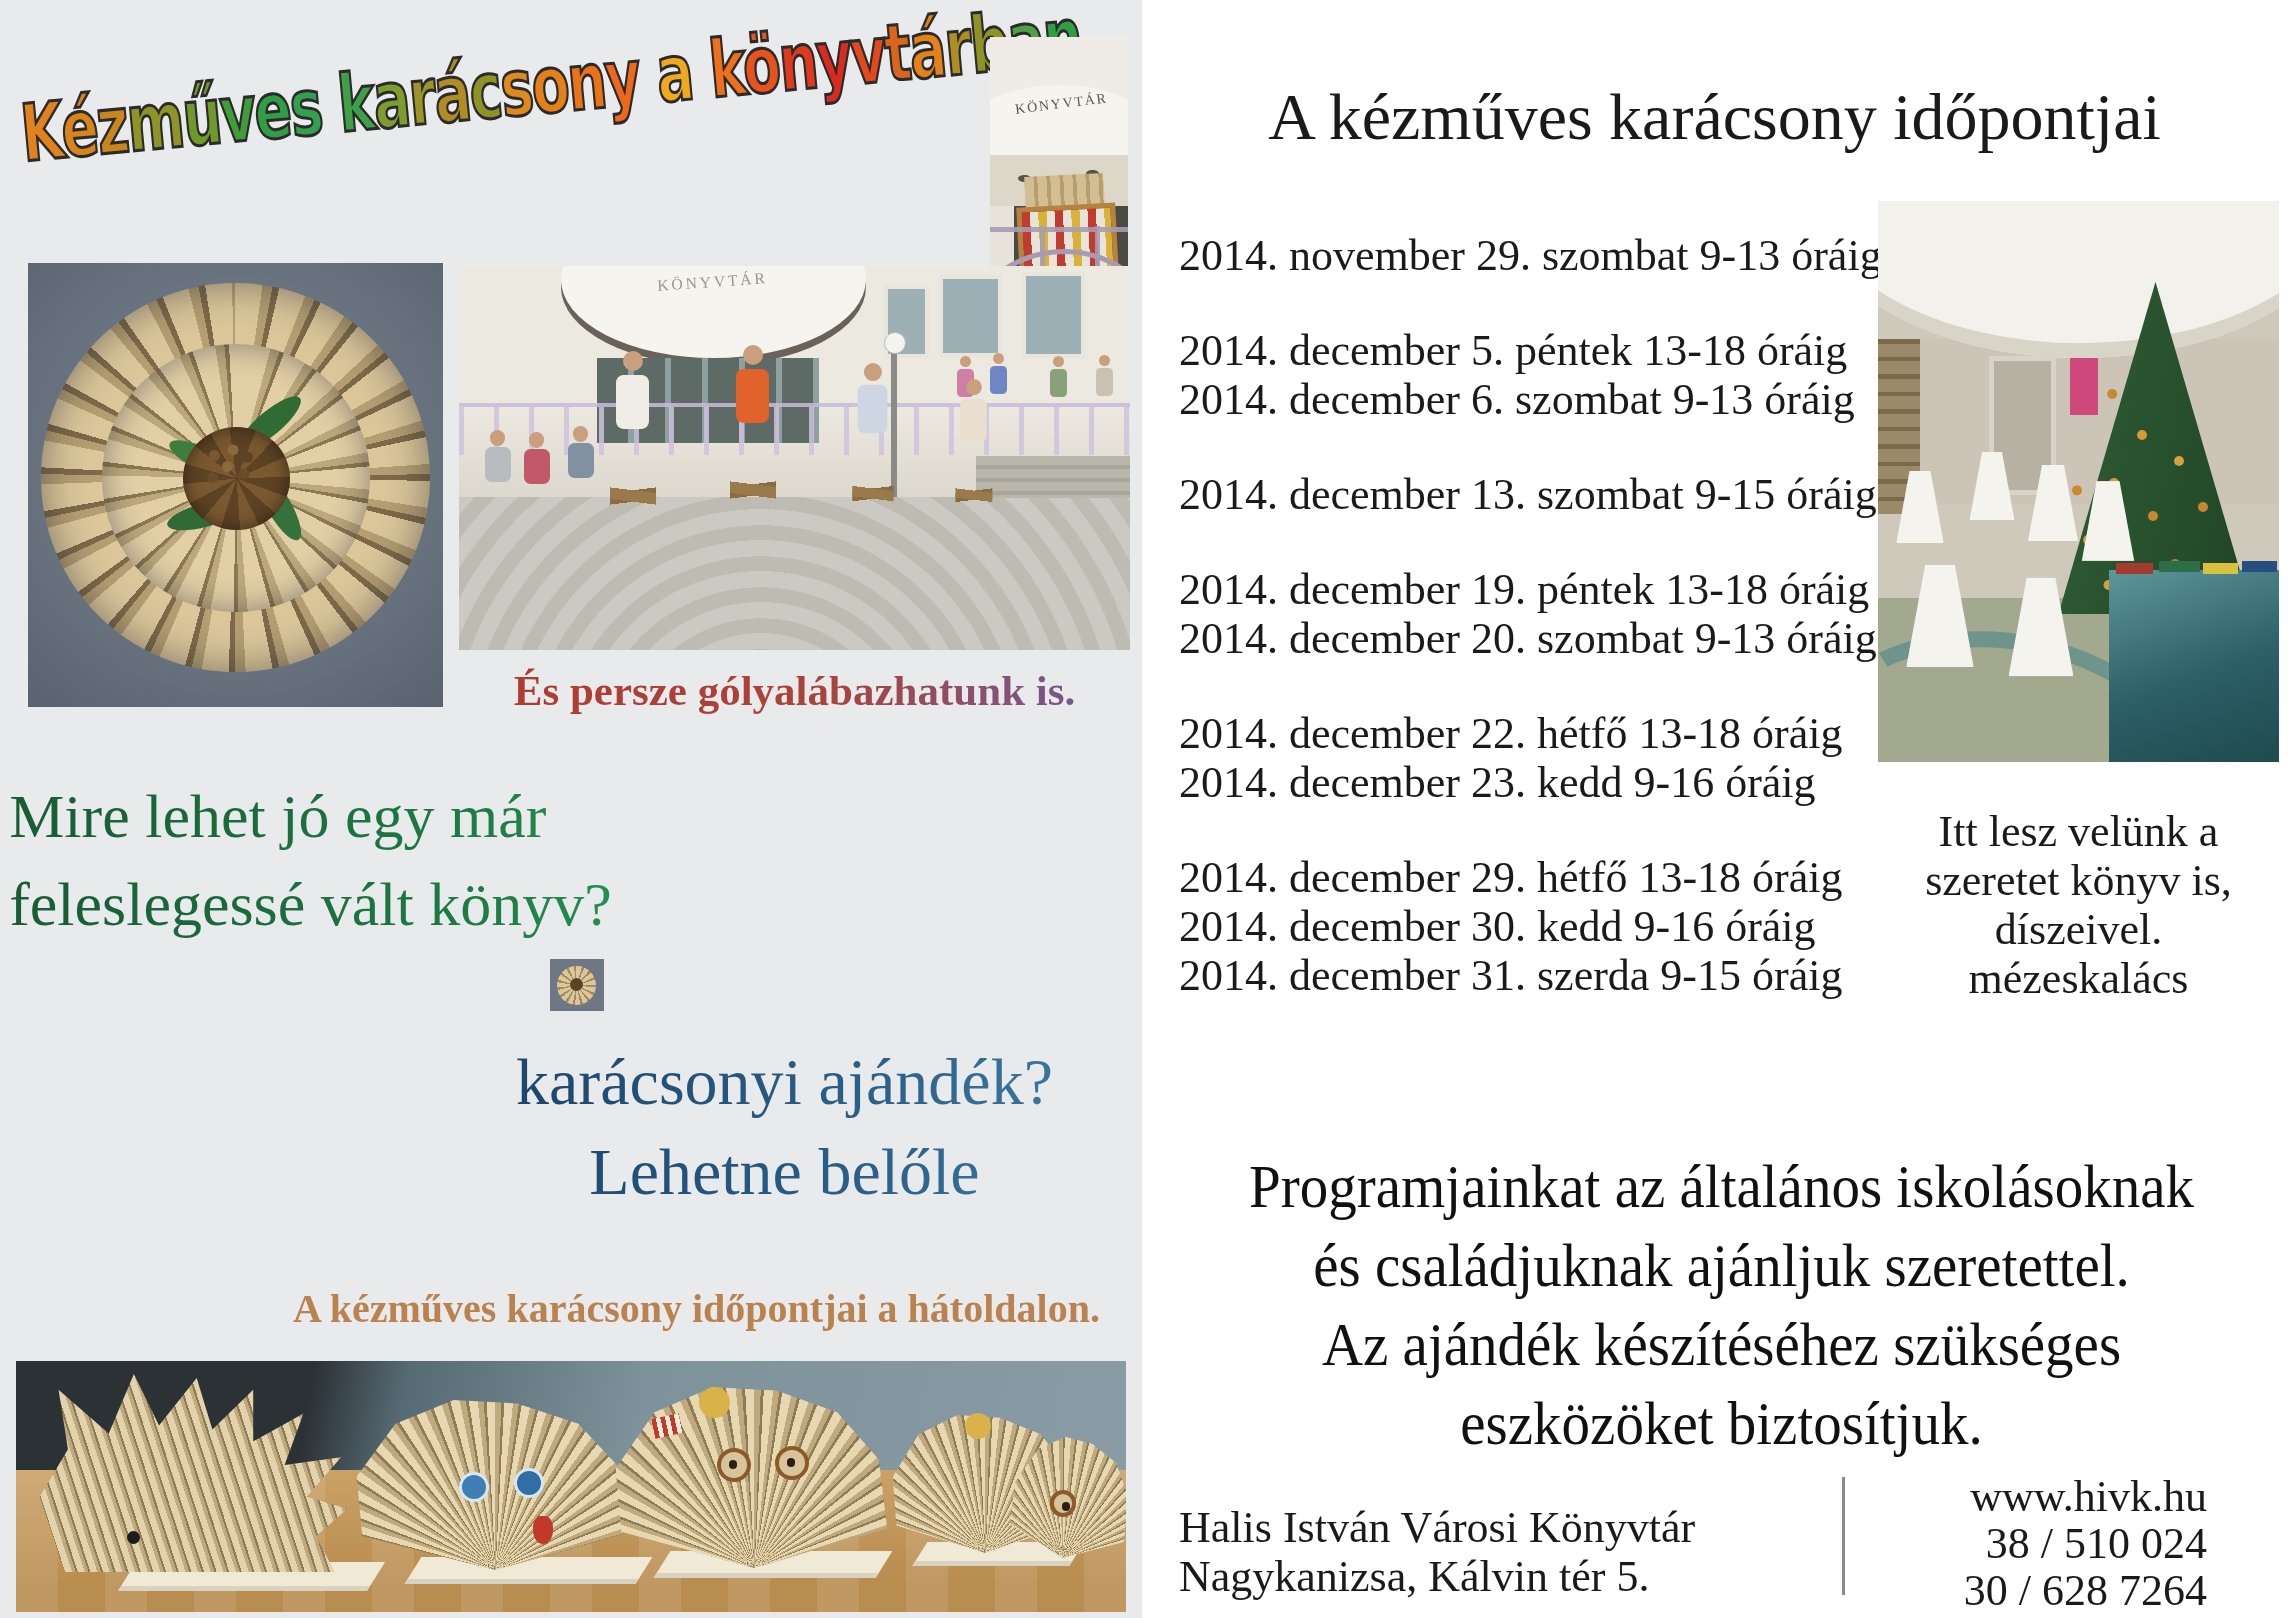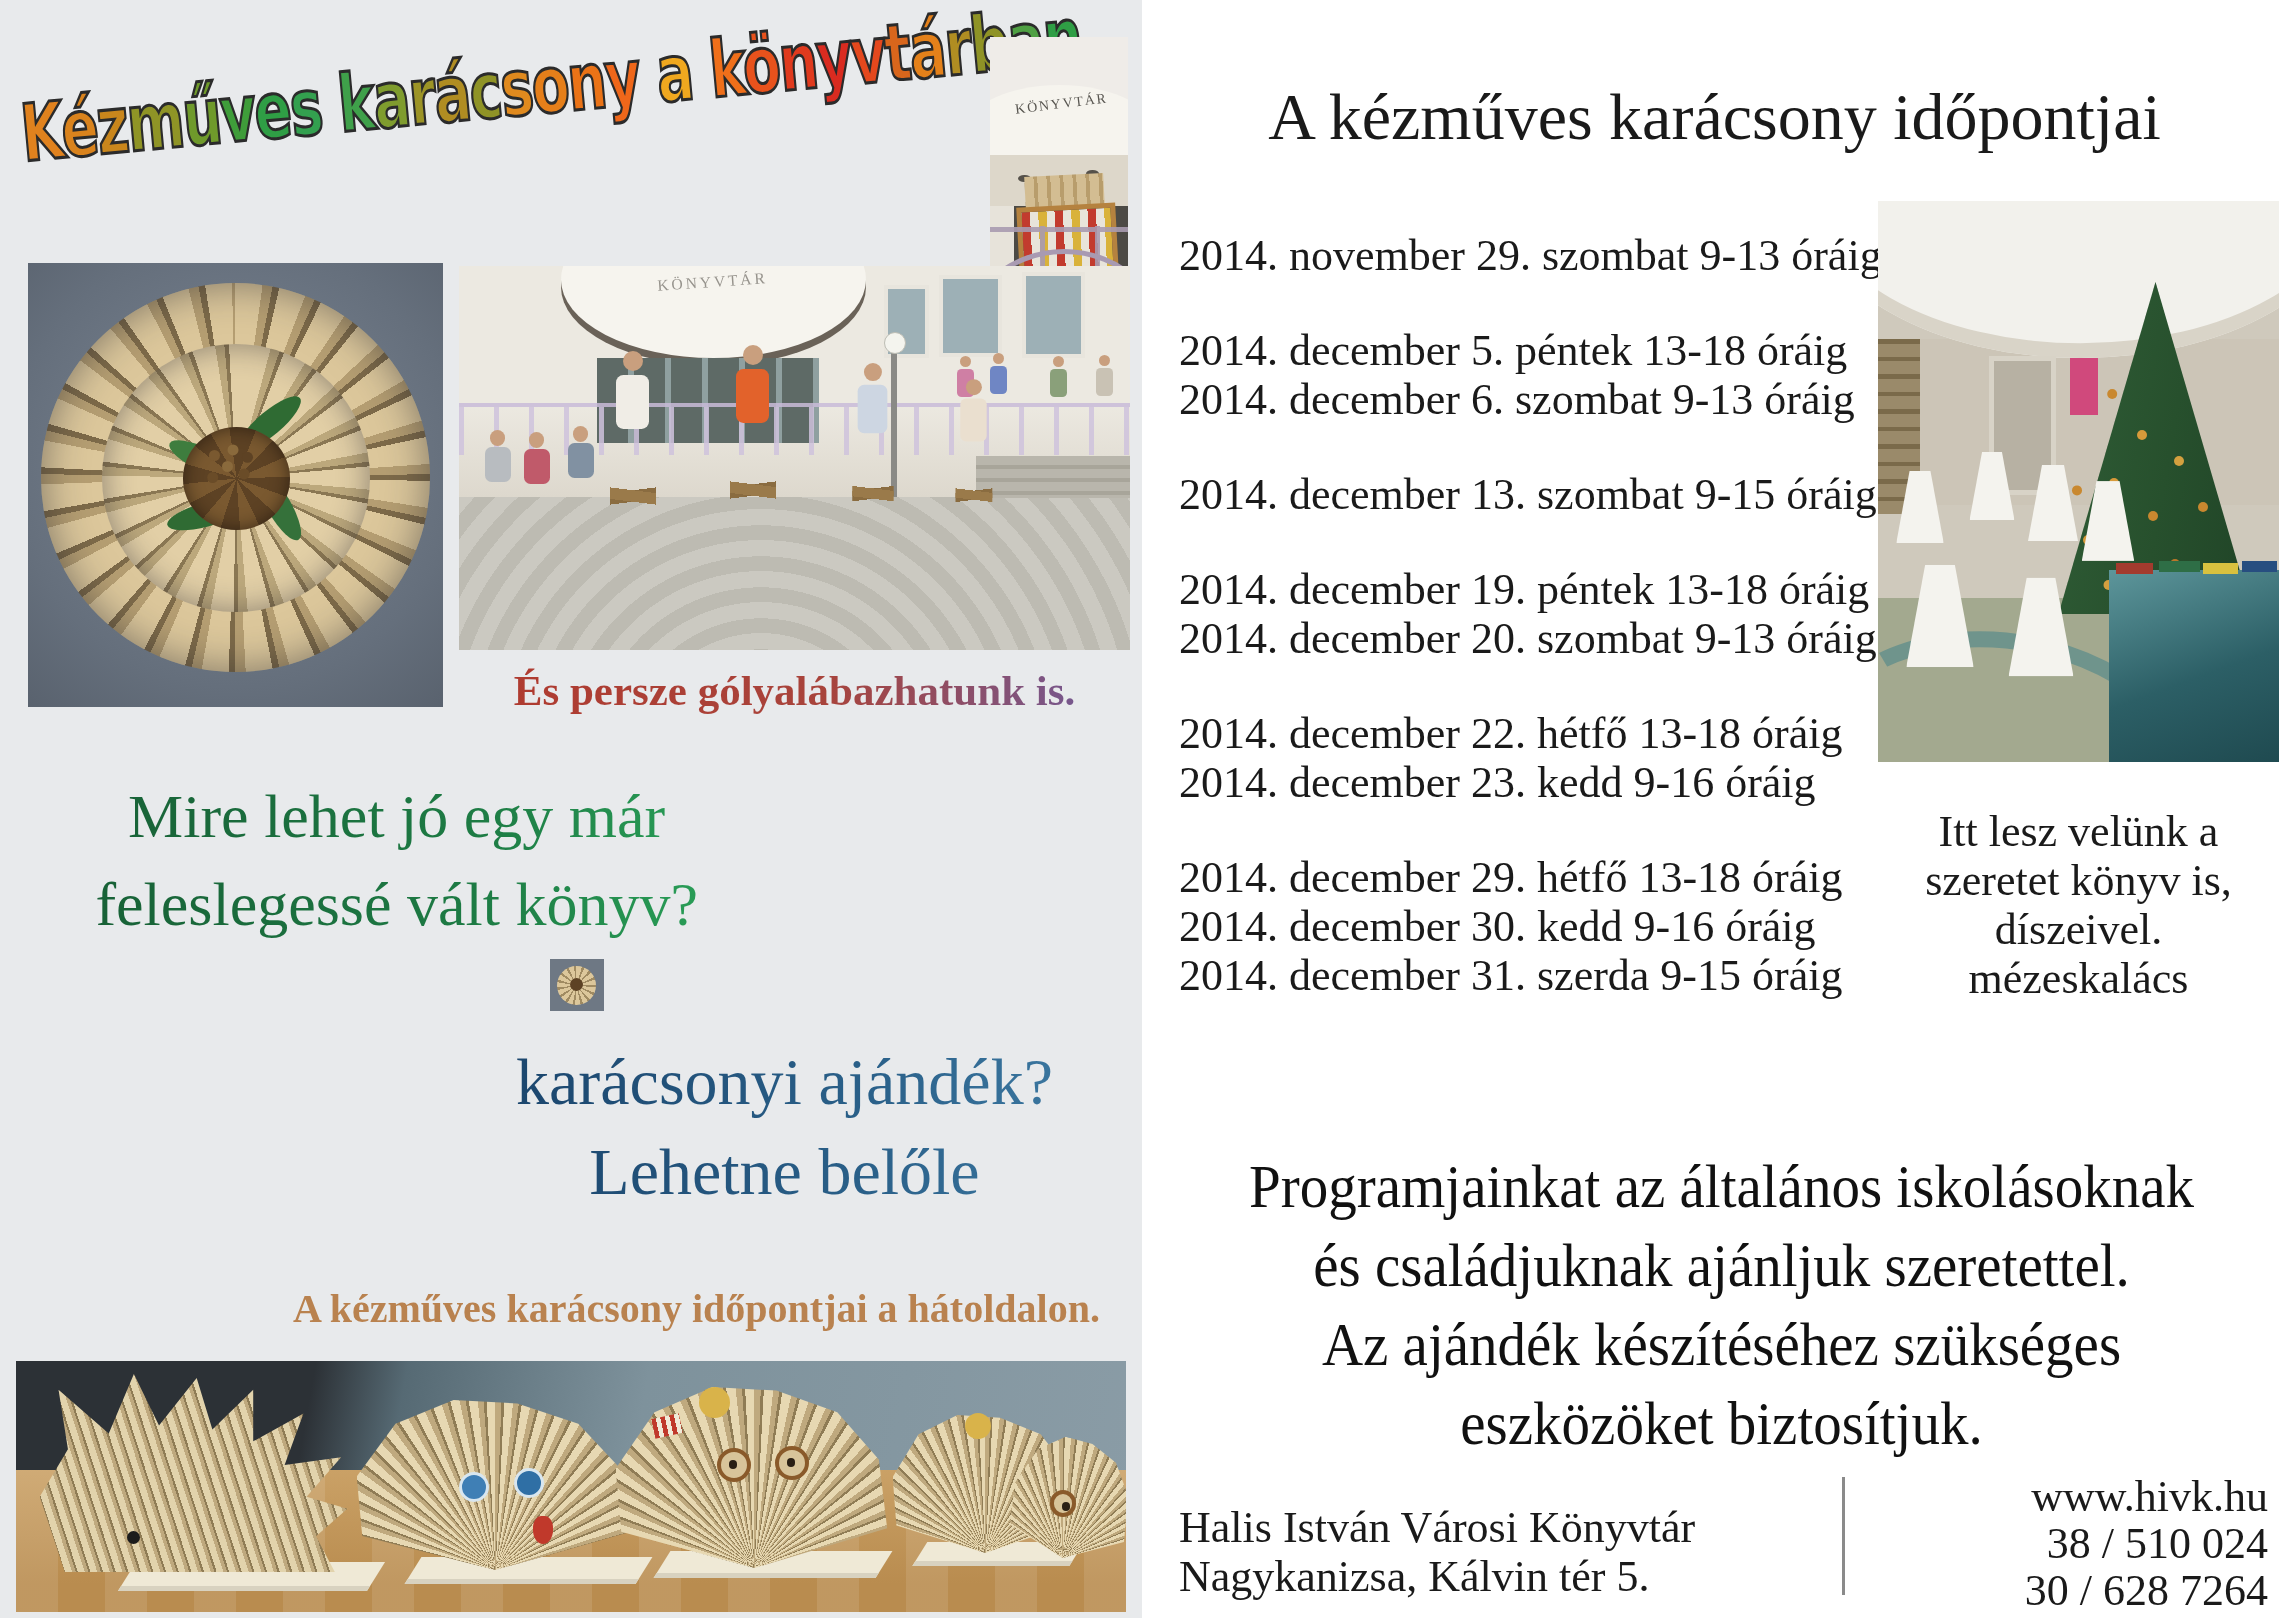--- a/index.html
+++ b/index.html
@@ -83,21 +83,21 @@
   .kid::after{content:"";position:absolute;left:-6.5px;top:52px;width:46px;height:138px;
     background:linear-gradient(7deg,transparent 46%,#9a7a4a 46%,#9a7a4a 54%,transparent 54%),
                linear-gradient(-7deg,transparent 46%,#8a6c40 46%,#8a6c40 54%,transparent 54%);}
 
   
   .stilts-caption{left:461px;top:666px;width:667px;text-align:center;font-size:43px;font-weight:bold;
     background:linear-gradient(90deg,#b03a2e 0%,#a8443c 55%,#6c5b9e 100%);
     -webkit-background-clip:text;background-clip:text;color:transparent;}
 
   
-  .green-q{left:9.2px;top:772px;width:775px;text-align:center;font-size:62px;line-height:88px;
+  .green-q{left:9.2px;top:772px;width:775px;font-size:62px;line-height:88px;
     background:linear-gradient(90deg,#17603б,#175e35 10%,#2ba35a 95%);
     background:linear-gradient(90deg,#175e35 5%,#1d7b44 60%,#2ba35a 95%);
     -webkit-background-clip:text;background-clip:text;color:transparent;}
 
   
   .thumb{left:550px;top:959px;width:54px;height:52px;background:#6e7884;overflow:hidden;}
   .thumb-c{left:7.4px;top:6.5px;width:39px;height:39px;border-radius:50%;
     background:repeating-conic-gradient(#dcc79b 0deg 16deg,#a08b62 16deg 24deg);}
   .thumb-d{left:20px;top:19.4px;width:13px;height:13px;border-radius:50%;background:#5d4224;}
 
@@ -163,21 +163,21 @@
     background:linear-gradient(#5a4633 0 40%,#c79d7c 40%);}
   .girl::after{content:"";position:absolute;left:13px;top:76px;width:25px;height:46px;
     background:repeating-linear-gradient(90deg,#ece9e4 0 8.3px,transparent 8.3px 16.6px);
     border-bottom:6.5px solid #1a1a1a;}
 
   .tree-note{left:1878px;top:807px;width:401px;text-align:center;font-size:44px;line-height:49px;color:#1a1a1a;}
   .program-note{left:1154px;top:1147px;width:1135px;text-align:center;font-size:57px;line-height:73px;color:#111;
     transform:scaleY(1.08);transform-origin:top center;}
   .contact-left{left:1179px;top:1503px;width:646px;font-size:44px;line-height:49px;color:#1a1a1a;}
   .divider{left:1842px;top:1477px;width:2.8px;height:118px;background:#8a8a8a;}
-  .contact-right{left:1899px;top:1473px;width:369px;text-align:right;font-size:44px;line-height:47px;color:#1a1a1a;}
+  .contact-right{left:1838px;top:1473px;width:369px;text-align:right;font-size:44px;line-height:47px;color:#1a1a1a;}
 </style>
 </head>
 <body>
 
 <div class="abs" id="poster-bg"></div>
 
 <div class="abs" id="poster-title"><span style="color: rgb(224, 130, 30);">K</span><span style="color: rgb(217, 131, 29);">é</span><span style="color: rgb(201, 134, 28);">z</span><span style="color: rgb(143, 148, 38);">m</span><span style="color: rgb(111, 154, 43);">ű</span><span style="color: rgb(63, 157, 58);">v</span><span style="color: rgb(47, 158, 69);">e</span><span style="color: rgb(51, 160, 79);">s</span>&nbsp;<span style="color: rgb(63, 160, 74);">k</span><span style="color: rgb(127, 156, 46);">a</span><span style="color: rgb(156, 148, 38);">r</span><span style="color: rgb(176, 141, 34);">á</span><span style="color: rgb(143, 147, 38);">c</span><span style="color: rgb(224, 138, 30);">s</span><span style="color: rgb(229, 127, 26);">o</span><span style="color: rgb(234, 115, 23);">n</span><span style="color: rgb(239, 103, 26);">y</span>&nbsp;<span style="color: rgb(240, 168, 31);">a</span>&nbsp;<span style="color: rgb(239, 111, 26);">k</span><span style="color: rgb(232, 82, 28);">ö</span><span style="color: rgb(224, 58, 30);">n</span><span style="color: rgb(217, 43, 32);">y</span><span style="color: rgb(228, 72, 29);">v</span><span style="color: rgb(217, 102, 28);">t</span><span style="color: rgb(228, 129, 26);">á</span><span style="color: rgb(176, 141, 34);">r</span><span style="color: rgb(143, 147, 38);">b</span><span style="color: rgb(79, 160, 67);">a</span><span style="color: rgb(47, 158, 69);">n</span></div>
 
 <div class="abs tower">
   <div class="abs tw-facade"></div>

